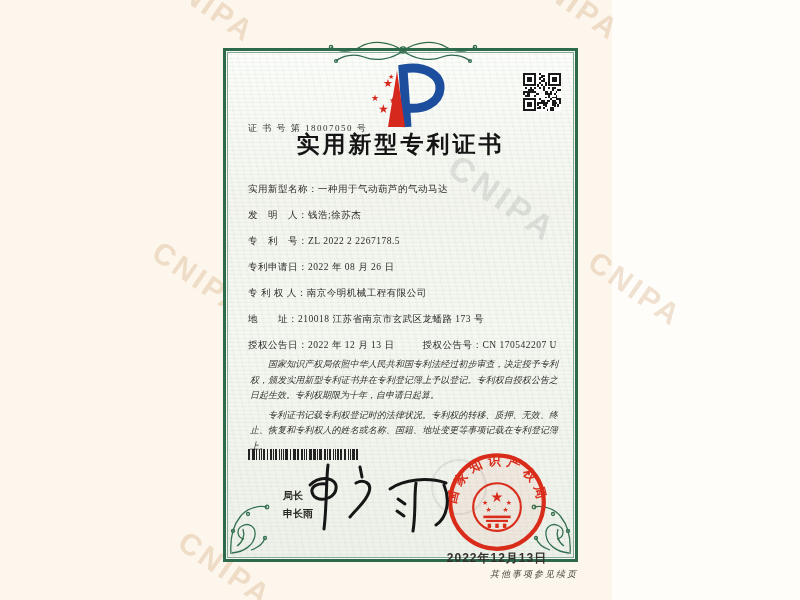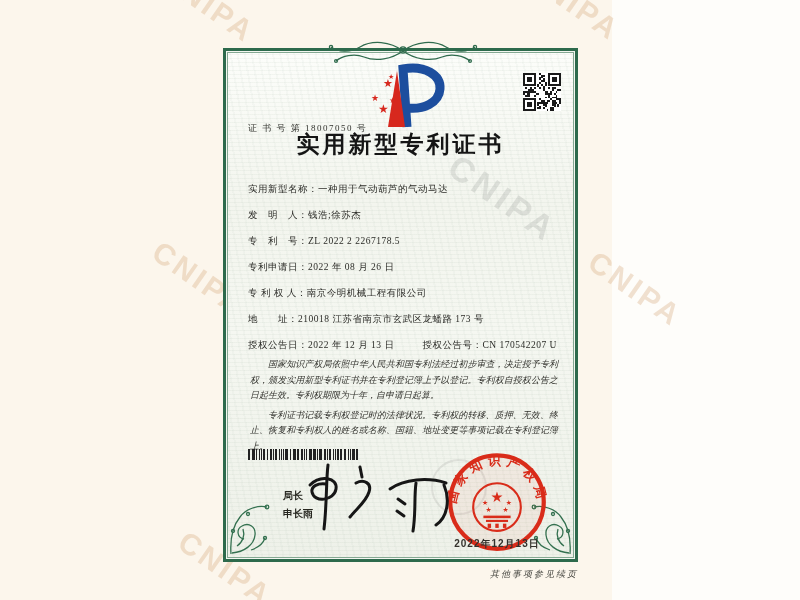--- a/index.html
+++ b/index.html
@@ -56,22 +56,22 @@
     position:absolute;left:20px;top:302px;width:316px;z-index:2;
     font-size:9px;line-height:15.5px;color:#33332e;
     font-style:italic;text-align:justify;
   }
   .paragraphs p{margin:4px;text-indent:2em;}
   .barcode{position:absolute;left:22px;top:398px;width:113px;height:11px;z-index:2;}
   .director{position:absolute;left:22px;top:436px;z-index:2;font-size:10px;font-weight:bold;color:#26261f;line-height:18px;margin-left:35px;}
   .signature{position:absolute;left:72px;top:408px;width:165px;height:80px;z-index:3;}
   .seal{position:absolute;left:220px;top:400px;width:102px;height:102px;z-index:2;}
   .seal-date{
-    position:absolute;left:198px;top:486px;width:146px;text-align:center;z-index:3;
-    font-size:10px;font-weight:bold;color:#33312c;letter-spacing:1px;
+    position:absolute;left:198px;top:499px;width:146px;text-align:center;z-index:3;
+    font-size:12px;font-weight:bold;color:#33312c;letter-spacing:1px;
     font-family:"Liberation Sans","DejaVu Sans",sans-serif;
   }
   .page-indicator{
     position:absolute;left:0;top:494px;width:100%;text-align:center;z-index:2;
     font-size:8.5px;color:#4c4c46;letter-spacing:1px;
   }
   .flourish{position:absolute;left:100px;top:-13px;width:155px;height:27px;z-index:4;}
   .corner-orn{position:absolute;width:58px;height:58px;z-index:2;}
   .corner-bl{left:1px;bottom:1px;}
   .corner-br{right:1px;bottom:1px;transform:scaleX(-1);}

